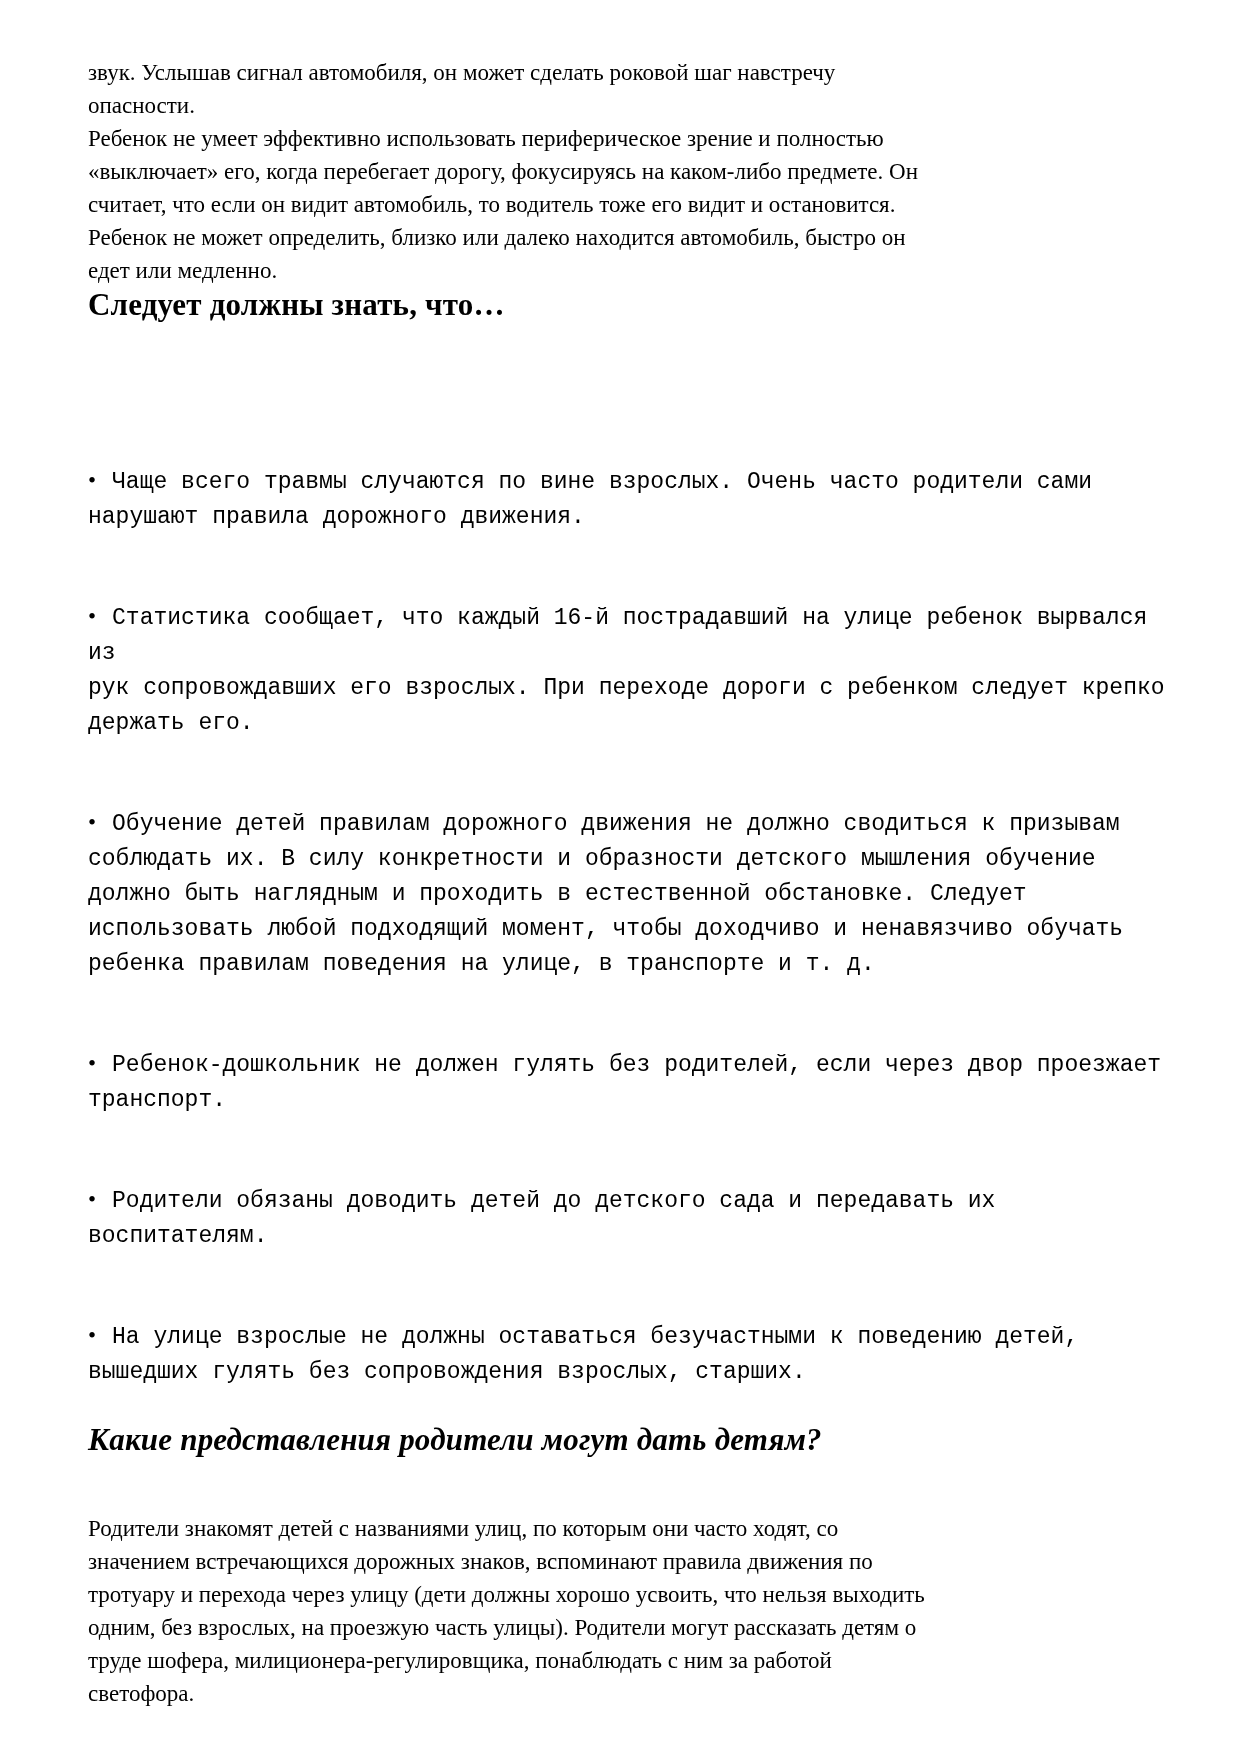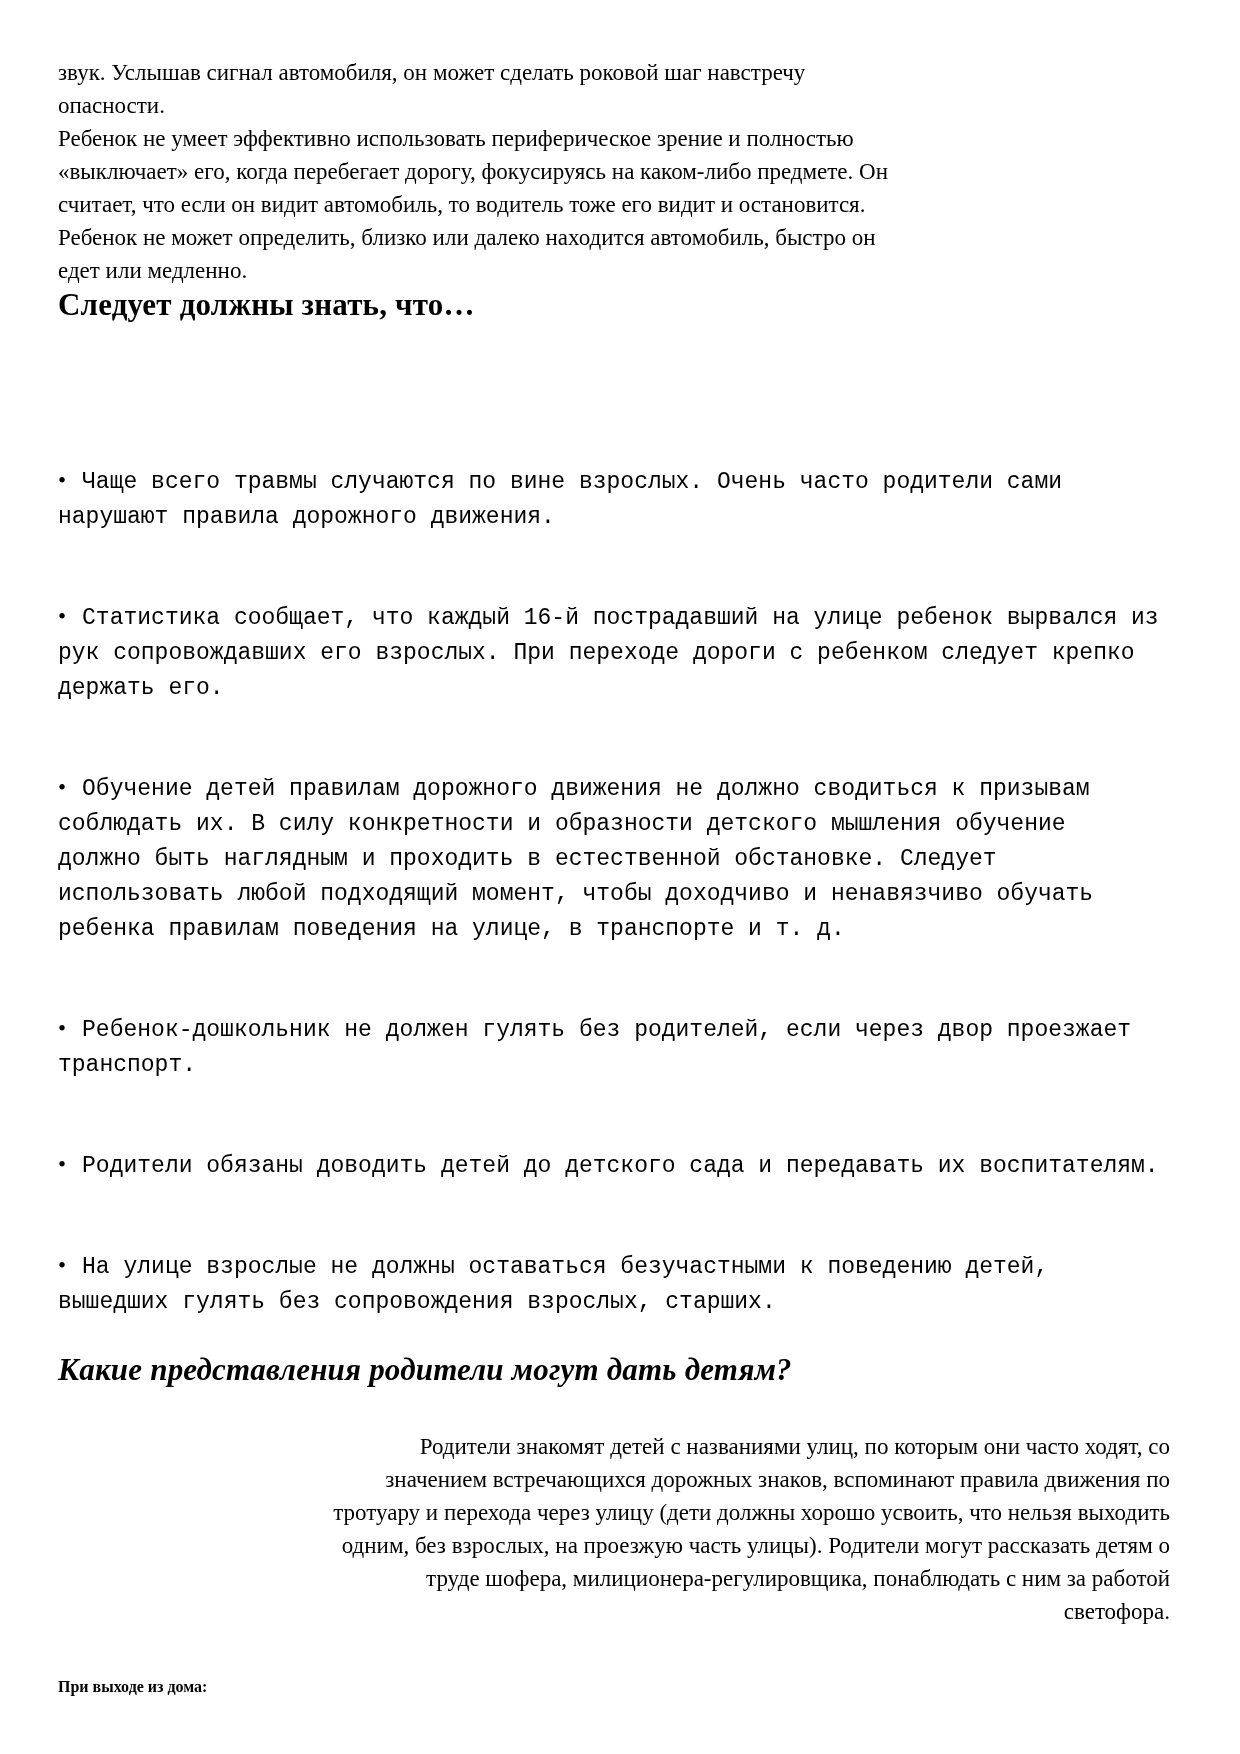--- a/index.html
+++ b/index.html
@@ -11,21 +11,21 @@
   body {
     width: 1240px;
     height: 1754px;
     font-family: "Liberation Serif", serif;
     overflow: hidden;
   }
   .page {
     box-sizing: border-box;
     width: 1240px;
     height: 1754px;
-    padding: 56px 70px 0 58px;
+    padding: 56px 70px 0 88px;
     background: #ffffff;
   }
   .body-text {
     font-size: 23px;
     line-height: 33px;
     white-space: pre-line;
   }
   .para {
     margin: 0;
   }
@@ -42,21 +42,21 @@
     margin-top: 30px;
     text-align: center;
   }
   .bullet-list { margin-top: 75px; }
   .bullet-item { margin: 0; }
   .bullet-item .bmark {
     display: inline;
     margin-right: 16px;
   }
   .btext { white-space: pre-line; font-family: Liberation Mono, monospace; }
-  .para-representations { margin-top: 42px; text-align: right; }
+  .para-representations { margin-top: 54px; }
   .memo-label {
     font-size: 16px;
     line-height: 33px;
     font-weight: bold;
     margin: 0;
   }
   .memo-label-leaving { margin-top: 42px; }
   .memo-bullets { margin-top: 40px; }
   .memo-bullet {
     font-size: 23px;

